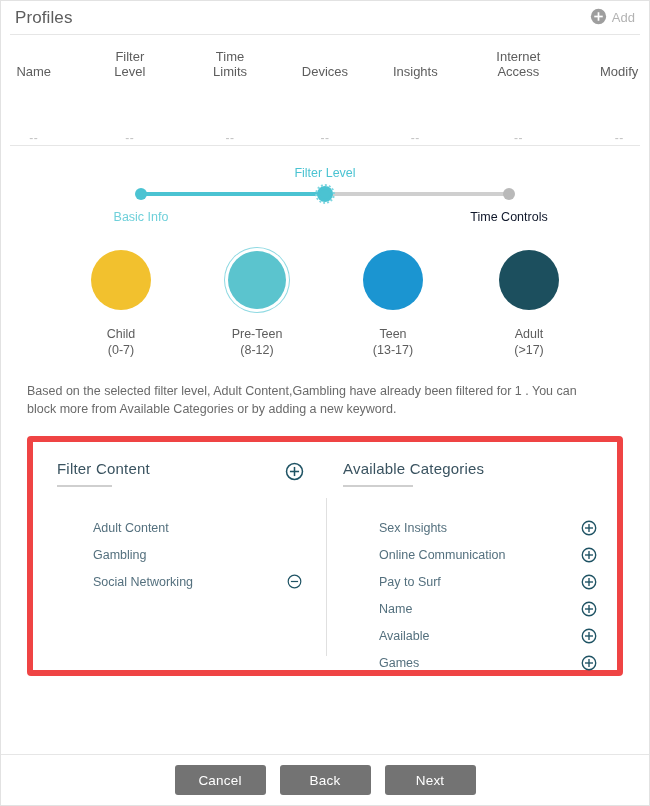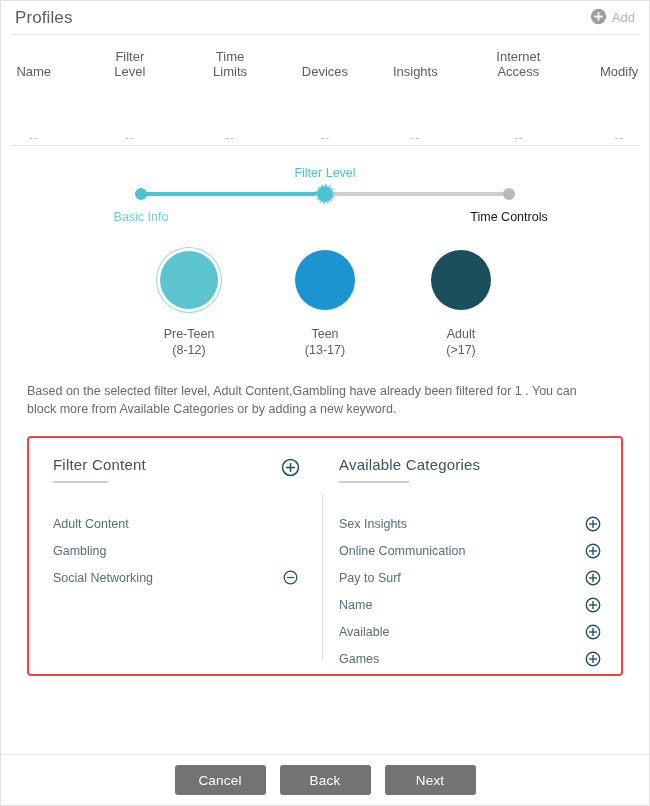--- a/index.html
+++ b/index.html
@@ -162,21 +162,21 @@
     margin: 24px 26px 0 26px;
     font-size: 12.5px;
     line-height: 18px;
     color: #6a6a6a;
   }
 
   
   .panel {
     flex: none;
     margin: 18px 26px 0 26px;
-    border: 2px solid #ef4444;
+    border: 6px solid #ef4444;
     border-radius: 4px;
     height: 240px;
     display: flex;
     position: relative;
     background: #fff;
   }
   .panel-col { position: relative; }
   .panel-col.left  { width: 293px; }
   .panel-col.right { flex: 1; border-left: 1px solid #e0e0e0; margin: 56px 0 14px 0; padding-left: 8px; }
 
@@ -207,20 +207,21 @@
 
   .list { position: absolute; left: 0; right: 0; top: 72px; }
   .list.left  { padding: 0 24px 0 24px; }
   .list.right { padding: 0 20px 0 16px; }
   .list-item {
     display: flex; align-items: center;
     justify-content: space-between;
     height: 27px;
     font-size: 12.5px;
     color: #54707e;
+    margin-left: 36px;
   }
   .list-item .txt { color: #54707e; }
   .ic { width: 15px; height: 15px; flex: none; cursor: pointer; }
   .ic.spacer { visibility: hidden; cursor: default; }
 
   .list.right .list-item { height: 27px; }
   .list.right .ic { width: 16px; height: 16px; }
 
   
   .footer-spacer { flex: 1; }
@@ -292,20 +293,27 @@
       <div class="node pending"></div>
 
       <div class="step-label done">Basic Info</div>
       <div class="step-label active">Filter Level</div>
       <div class="step-label pending">Time Controls</div>
     </div>
   </div>
 
   <div class="levels">
 
+    <div class="level">
+      <div class="level-circle-box">
+        <div class="level-circle" style="background:#F2C12E"></div>
+      </div>
+      <div class="level-label">Child</div>
+      <div class="level-range">(0-7)</div>
+    </div>
 
     <div class="level selected">
       <div class="level-circle-box">
         <div class="level-circle" style="background:#5BC4CE"></div>
       </div>
       <div class="level-label">Pre-Teen</div>
       <div class="level-range">(8-12)</div>
     </div>
 
     <div class="level">

